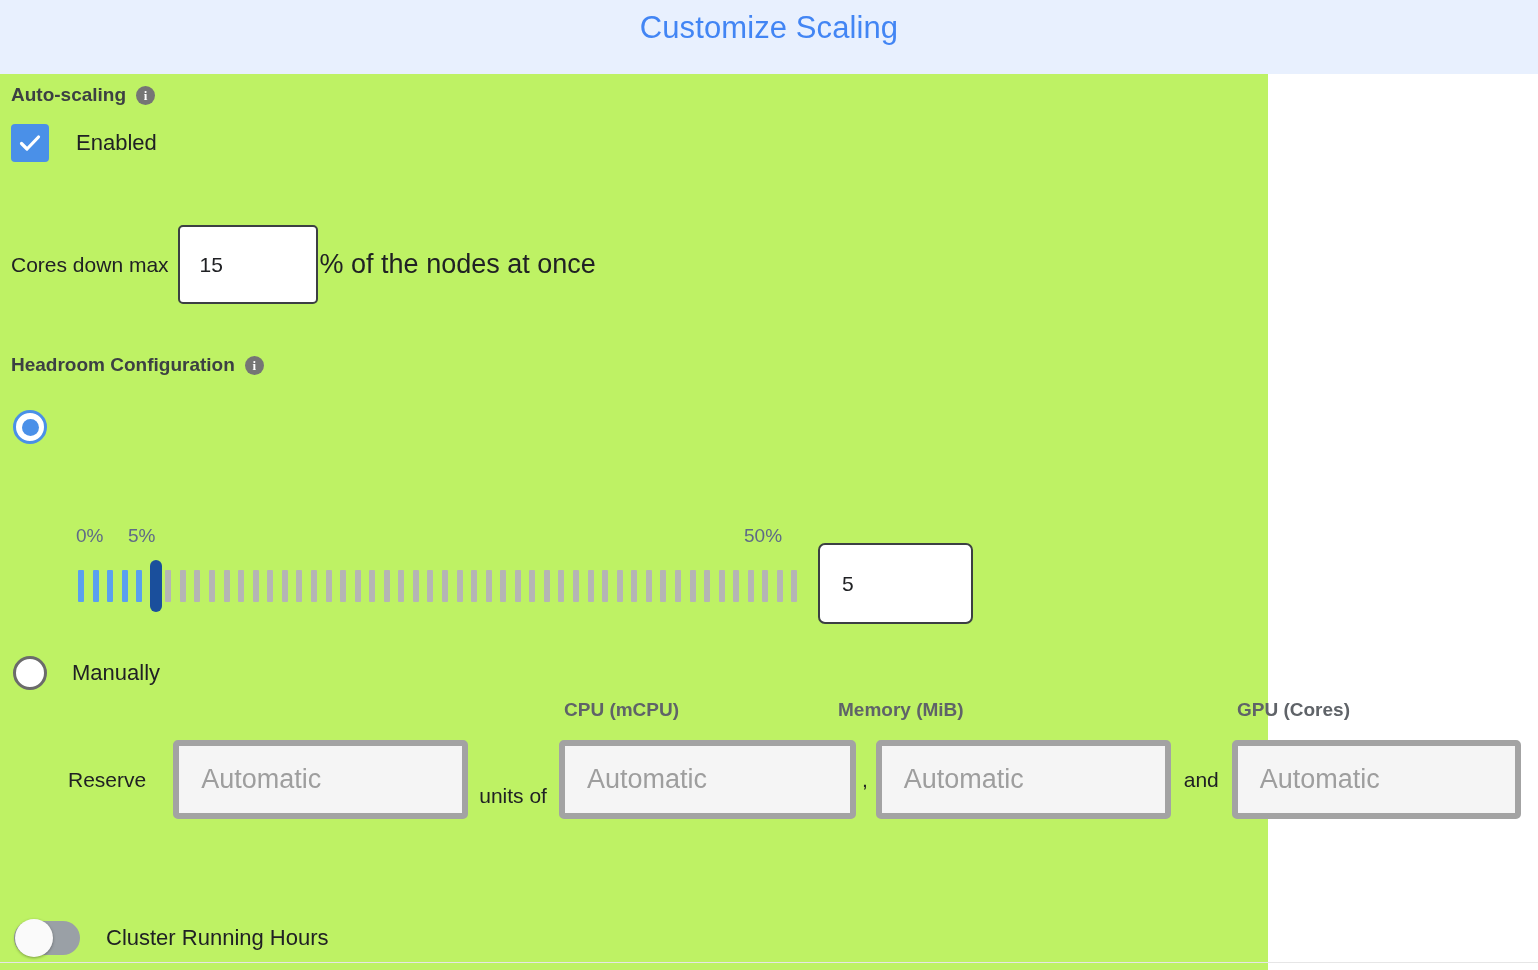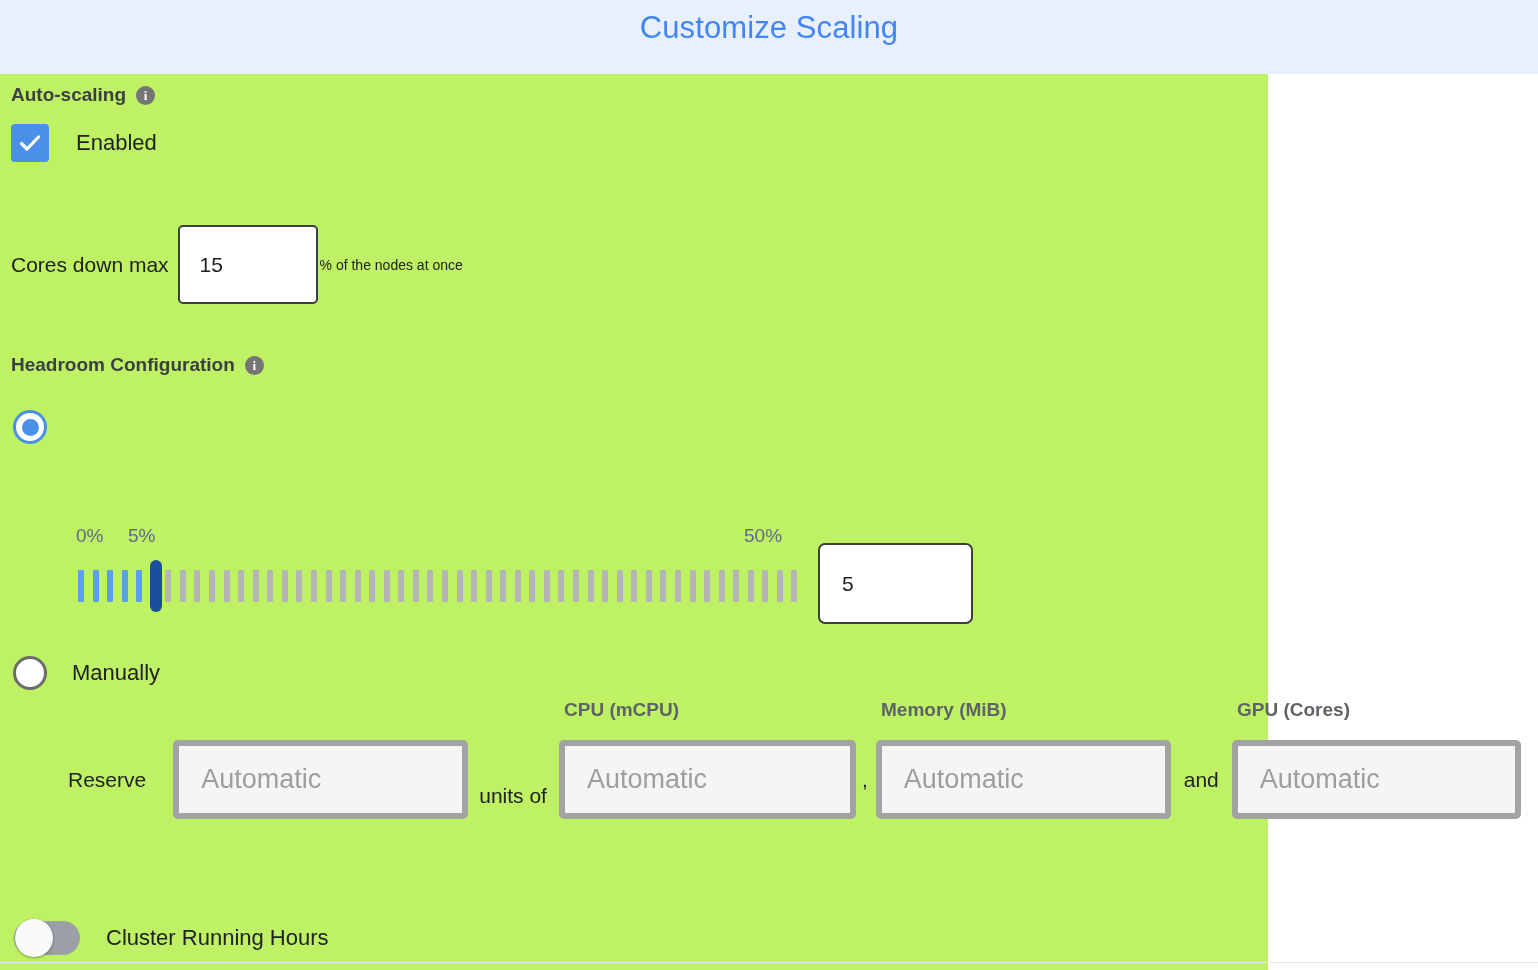--- a/index.html
+++ b/index.html
@@ -71,21 +71,21 @@
   .num-input {
     width: 140px; height: 79px;
     border: 2px solid #3c4043;
     border-radius: 5px;
     background: #fff;
     display: flex; align-items: center;
     padding: 0 20px;
     font-size: 21px; color: #202124;
     margin-left: 9px;
   }
-  .scale-suffix { font-size: 14px; color: #202124; margin-left: 2px; }
+  .scale-suffix { font-size: 27px; color: #202124; margin-left: 2px; }
 
   
   .radio-row {
     position: absolute;
     display: flex; align-items: center; gap: 25px;
   }
   .radio {
     width: 34px; height: 34px; border-radius: 50%;
     flex: none; position: relative;
     display: flex; align-items: center; justify-content: center;
@@ -280,21 +280,21 @@
   </div>
 
   <div class="slider-value-box">5</div>
 
   <div class="radio-row" style="left:13px; top:656px;">
     <span class="radio unchecked"></span>
     <span class="radio-label">Manually</span>
   </div>
 
   <div class="field-head" style="left:564px;">CPU (mCPU)</div>
-  <div class="field-head" style="left:881px;">Memory (MiB)</div>
+  <div class="field-head" style="left:838px;">Memory (MiB)</div>
   <div class="field-head" style="left:1237px;">GPU (Cores)</div>
 
   <div class="reserve-row">
     <span class="reserve-label">Reserve</span>
     <span class="text-input" style="width:295px; margin-left:27px;">Automatic</span>
     <span class="inline-word" style="margin-left:11px;margin-top:32px;">units of</span>
     <span class="text-input" style="width:297px; margin-left:12px;">Automatic</span>
     <span class="inline-word" style="margin-left:6px;">,</span>
     <span class="text-input" style="width:295px; margin-left:8px;">Automatic</span>
     <span class="inline-word" style="margin-left:13px;">and</span>

